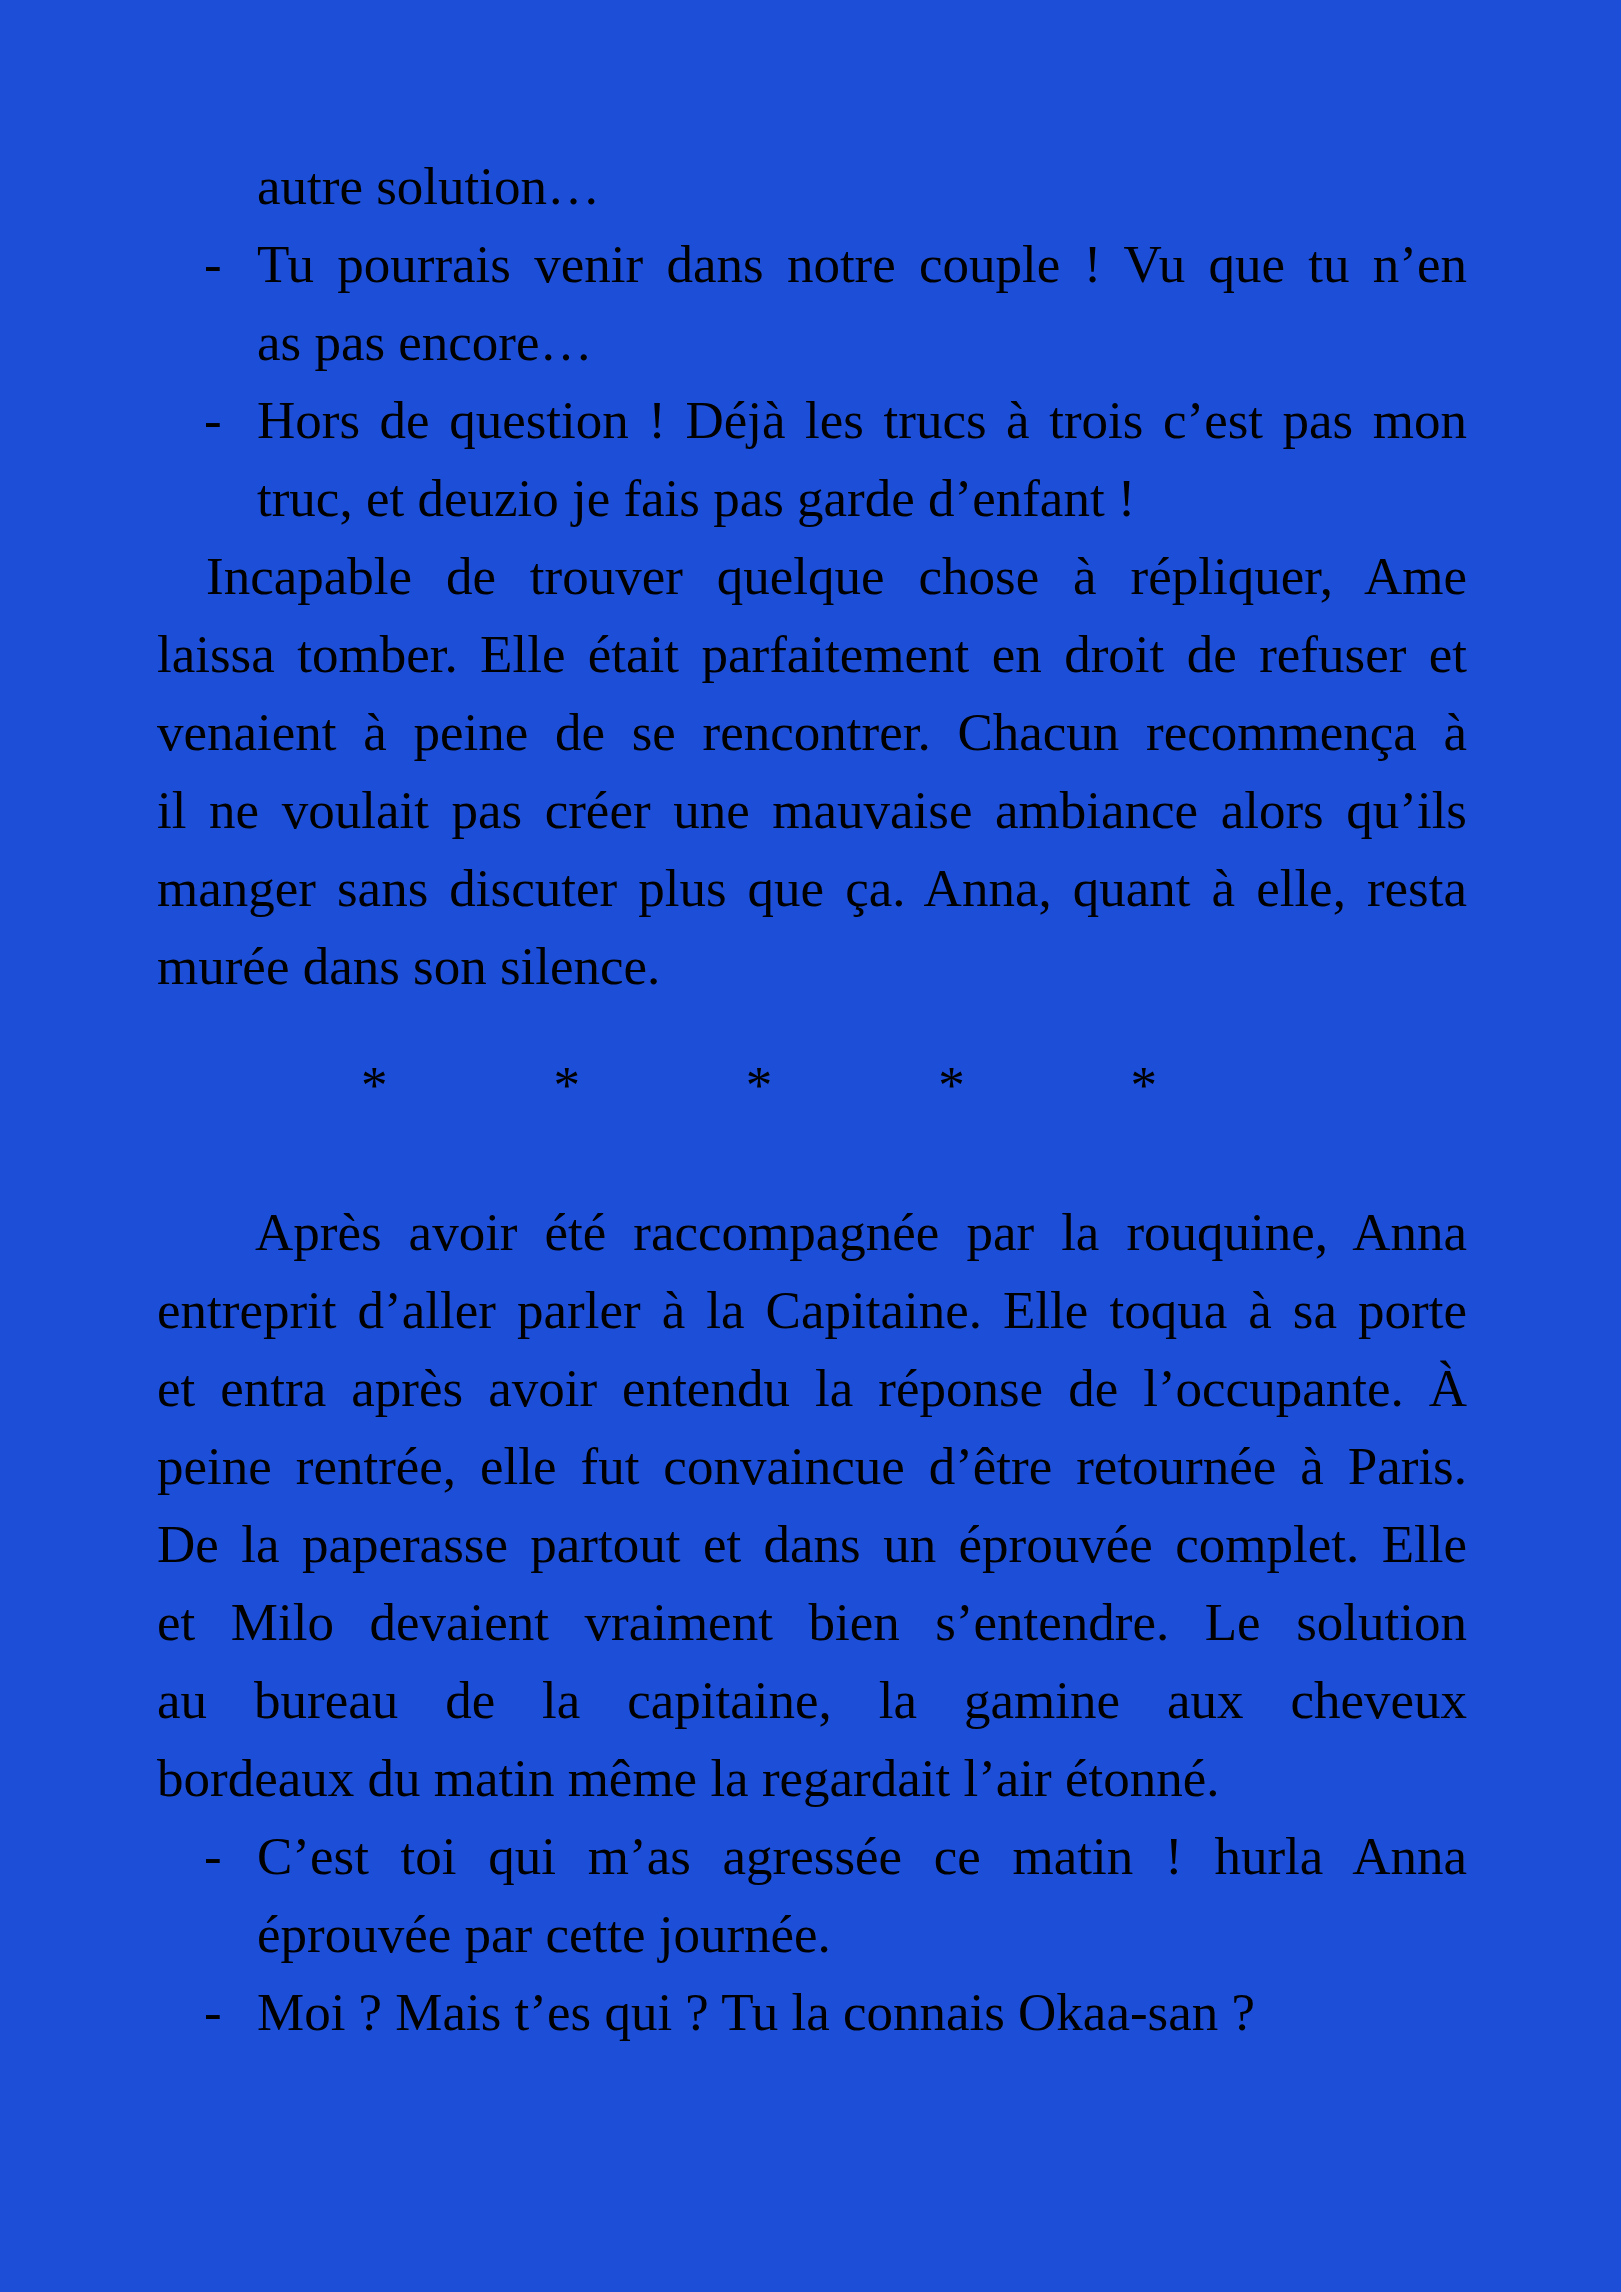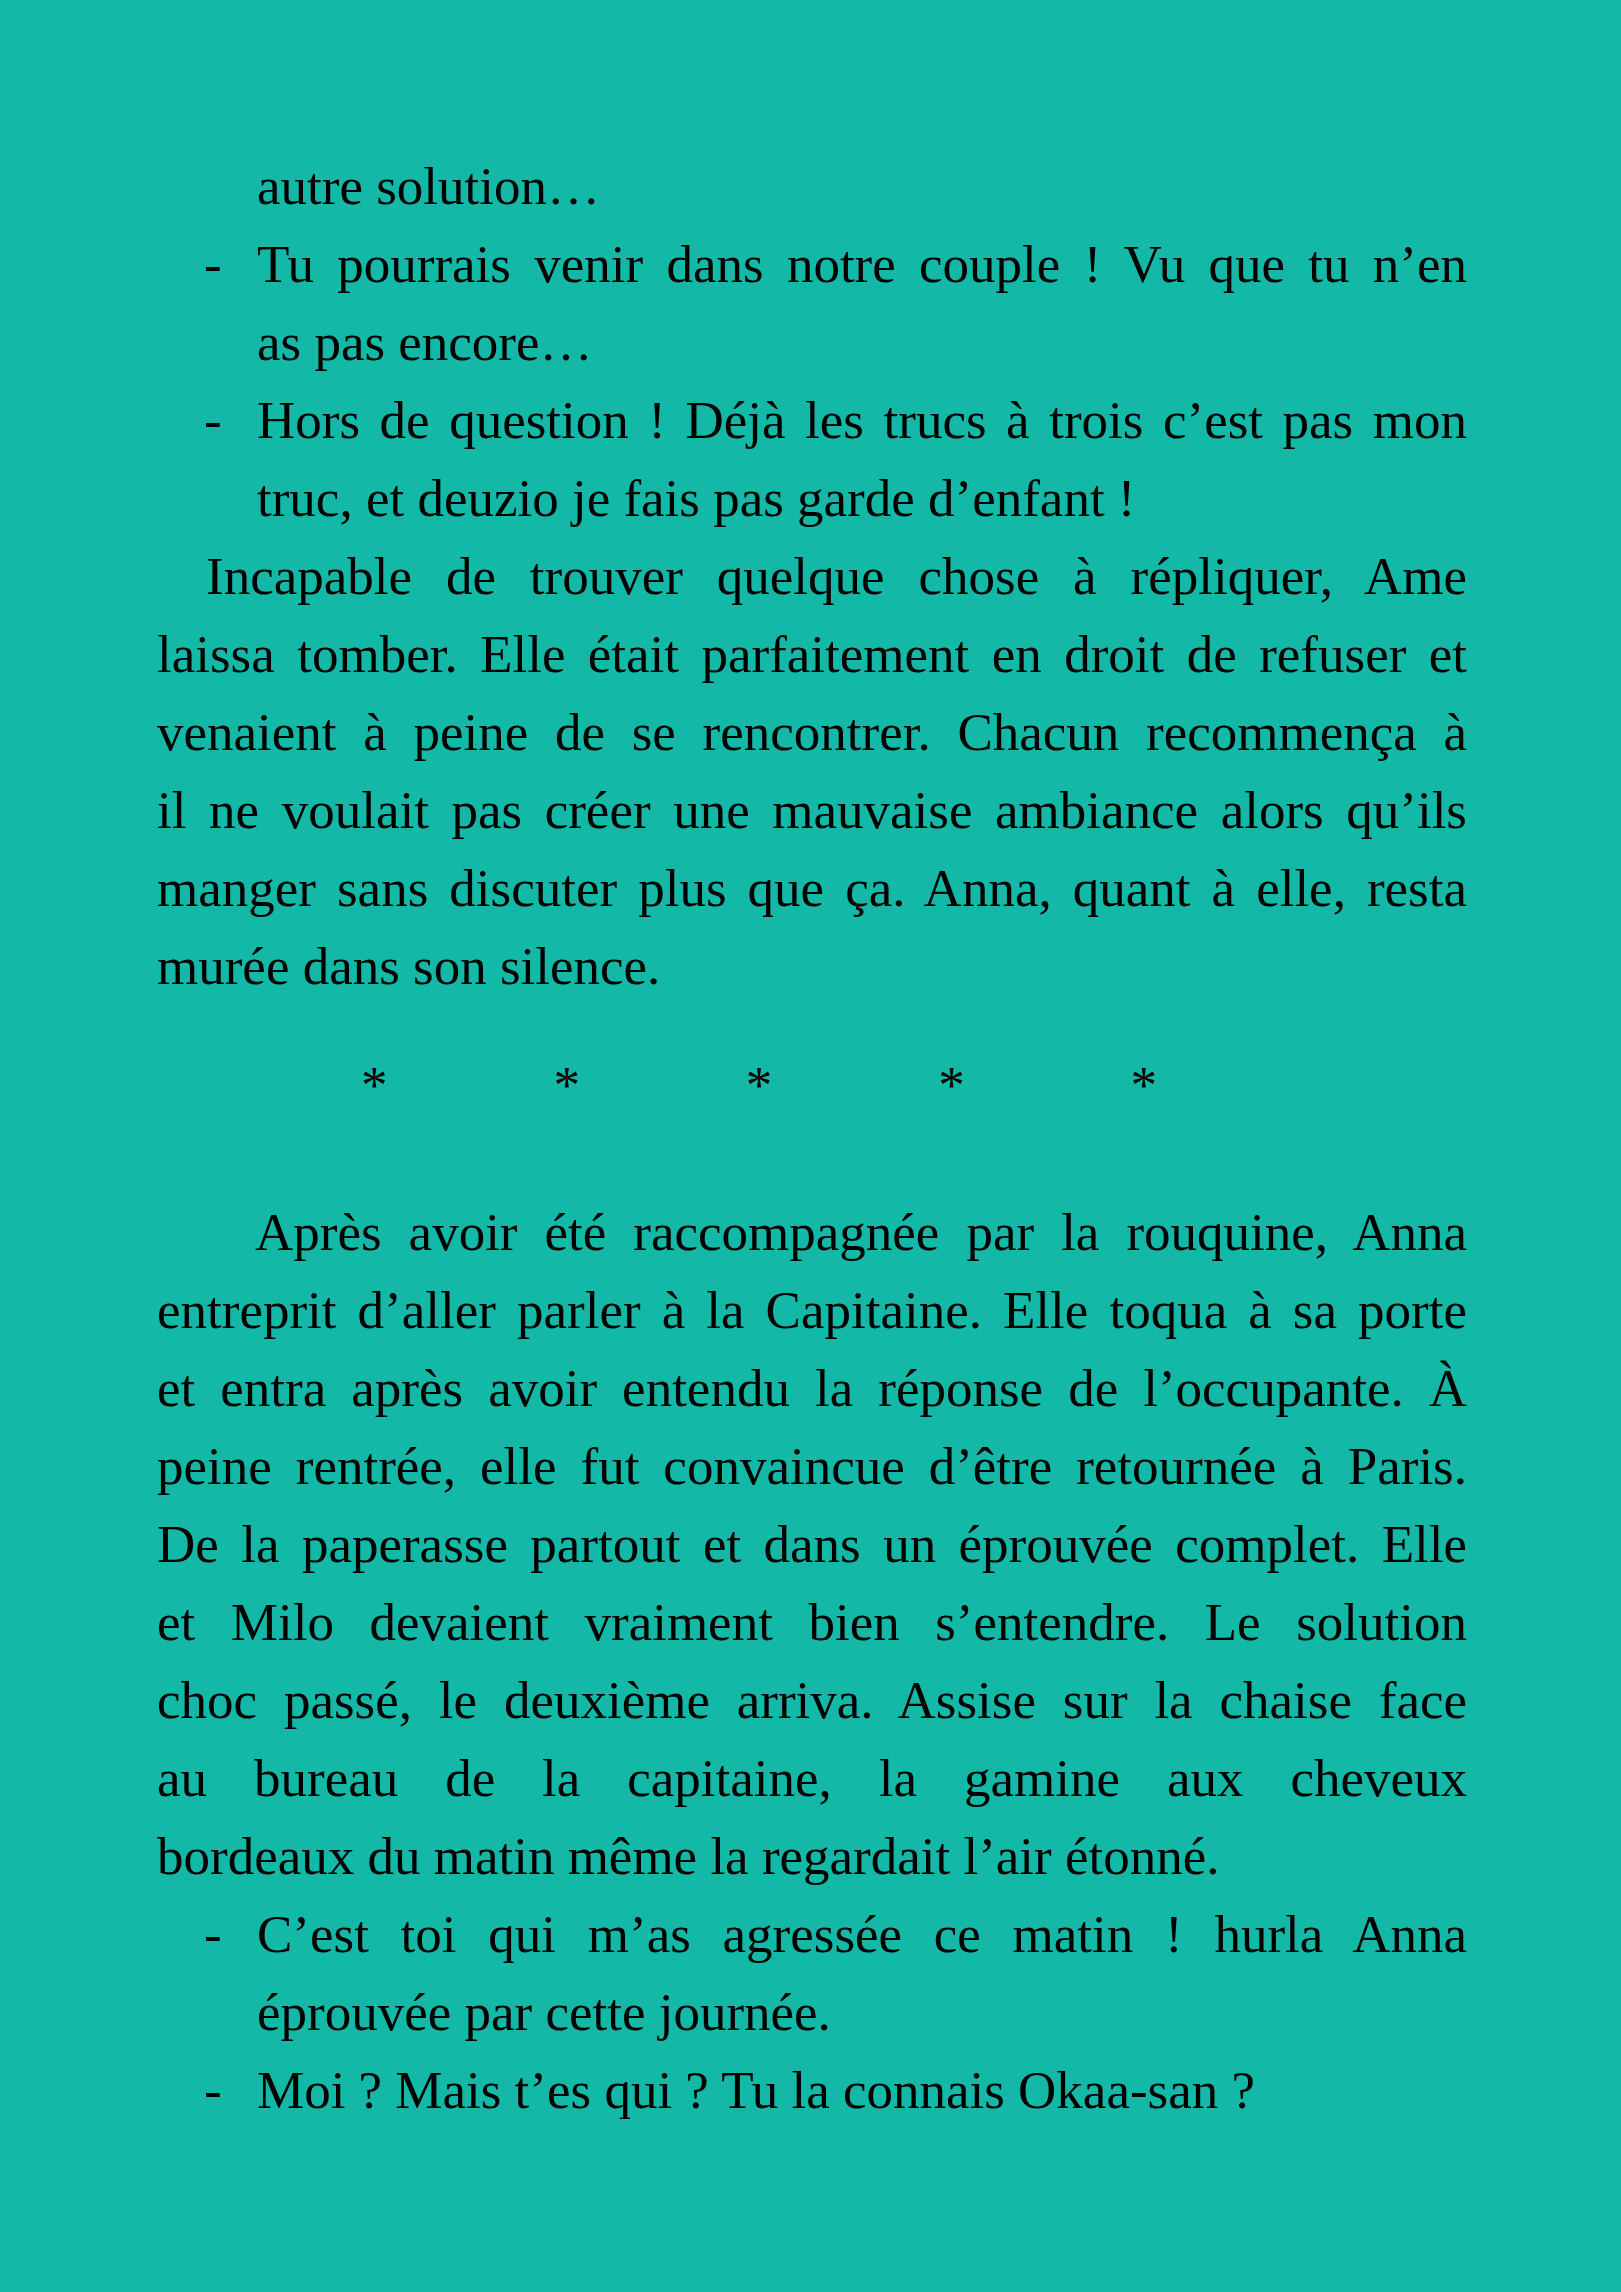--- a/index.html
+++ b/index.html
@@ -6,21 +6,21 @@
     margin: 0;
     padding: 0;
     background: #ffffff;
   }
   .page {
     position: relative;
     width: 1621px;
     height: 2293px;
     box-sizing: border-box;
     padding: 147px 154px 0 157px;
-    background: #14b8a6;
+    background: #1d4ed8;
     color: #000000;
     font-family: "Liberation Serif", "DejaVu Serif", serif;
     font-size: 53px;
     overflow: hidden;
   }
   .block { position: relative; }
   .line {
     line-height: 78px;
     text-align: justify;
     text-align-last: justify;
@@ -83,21 +83,20 @@
     <span class="ast">*</span>
   </div>
 
   <div class="block">
     <div class="line ind100">Après avoir été raccompagnée par la rouquine, Anna</div>
     <div class="line">entreprit d’aller parler à la Capitaine. Elle toqua à sa porte</div>
     <div class="line">et entra après avoir entendu la réponse de l’occupante. À</div>
     <div class="line">peine rentrée, elle fut convaincue d’être retournée à Paris.</div>
     <div class="line">De la paperasse partout et dans un éprouvée complet. Elle</div>
     <div class="line">et Milo devaient vraiment bien s’entendre. Le solution</div>
-    <div class="line">choc passé, le deuxième arriva. Assise sur la chaise face</div>
     <div class="line">au bureau de la capitaine, la gamine aux cheveux</div>
     <div class="line last">bordeaux du matin même la regardait l’air étonné.</div>
   </div>
 
   <div class="block">
     <span class="marker">-</span>
     <div class="line hang">C’est toi qui m’as agressée ce matin ! hurla Anna</div>
     <div class="line last hang">éprouvée par cette journée.</div>
   </div>
 

